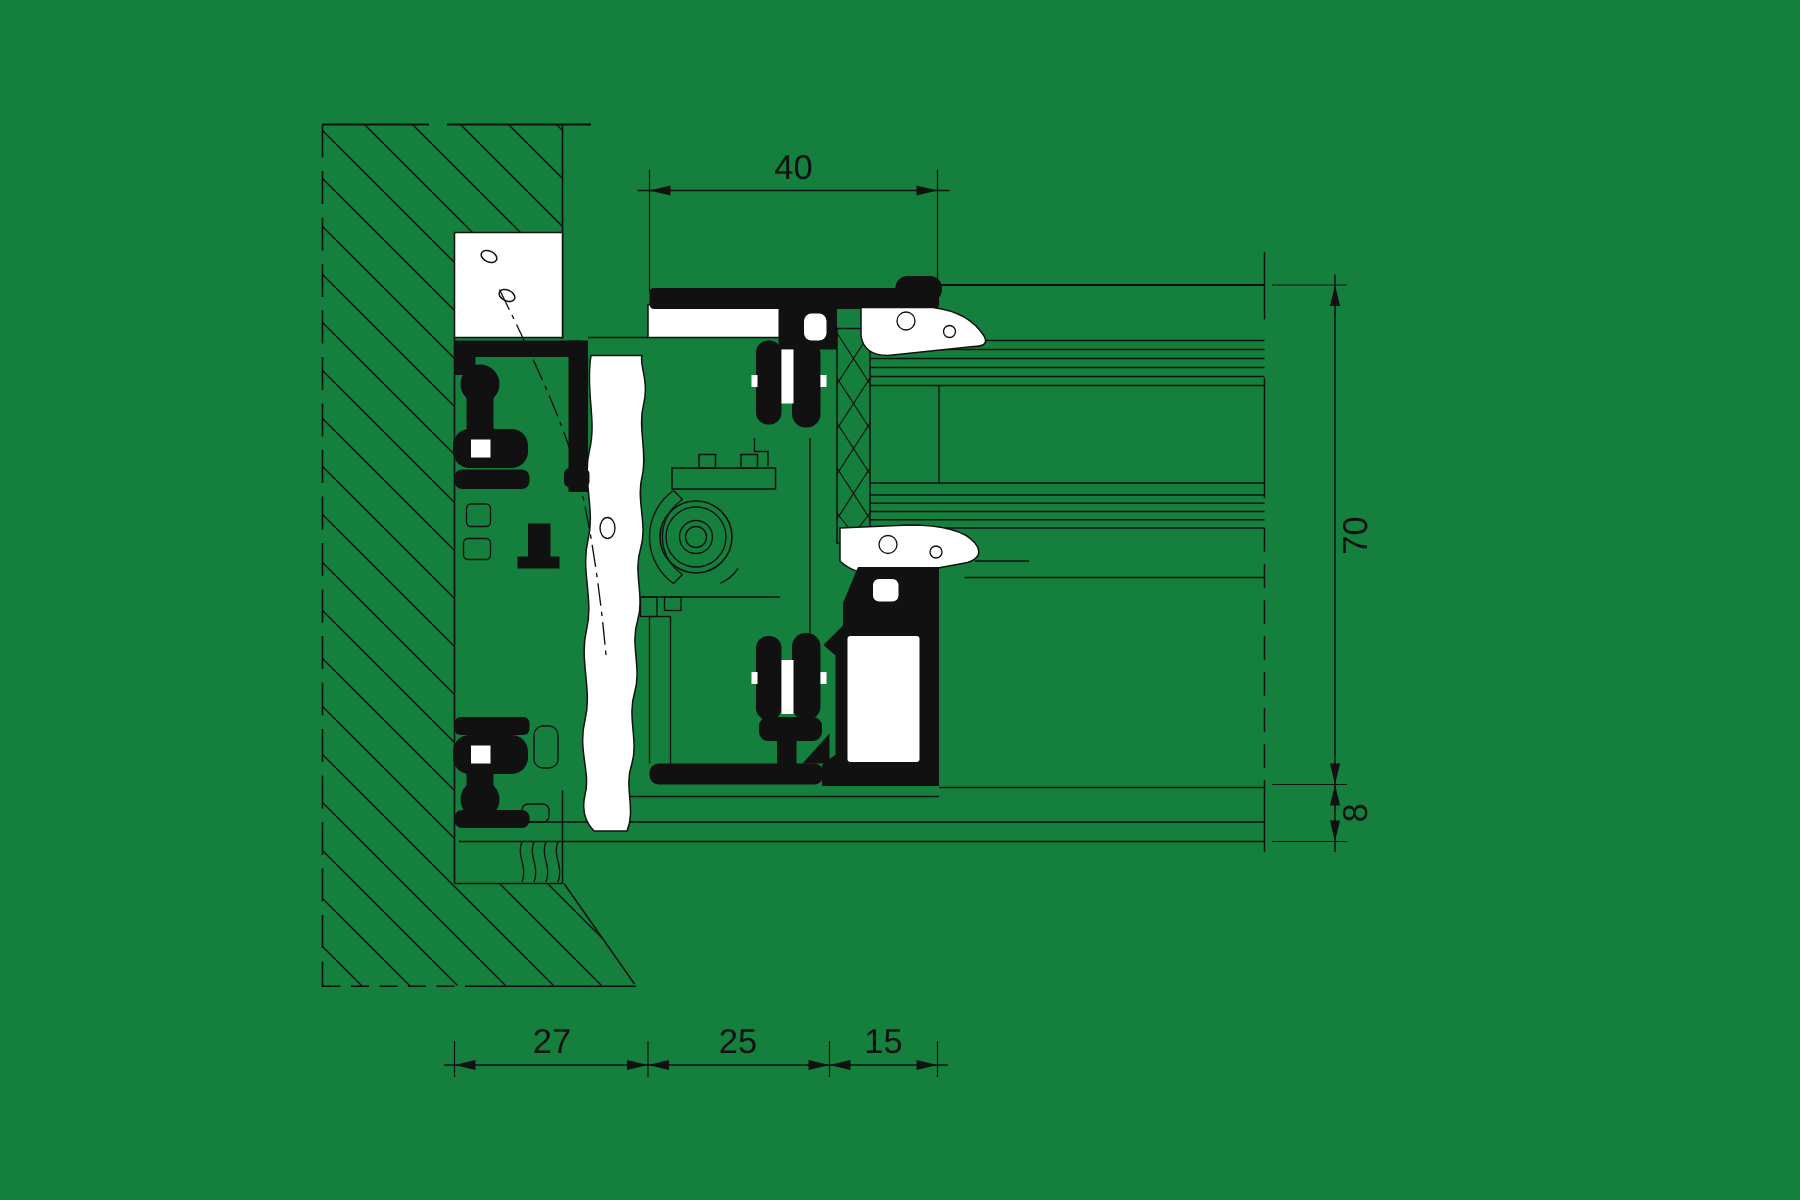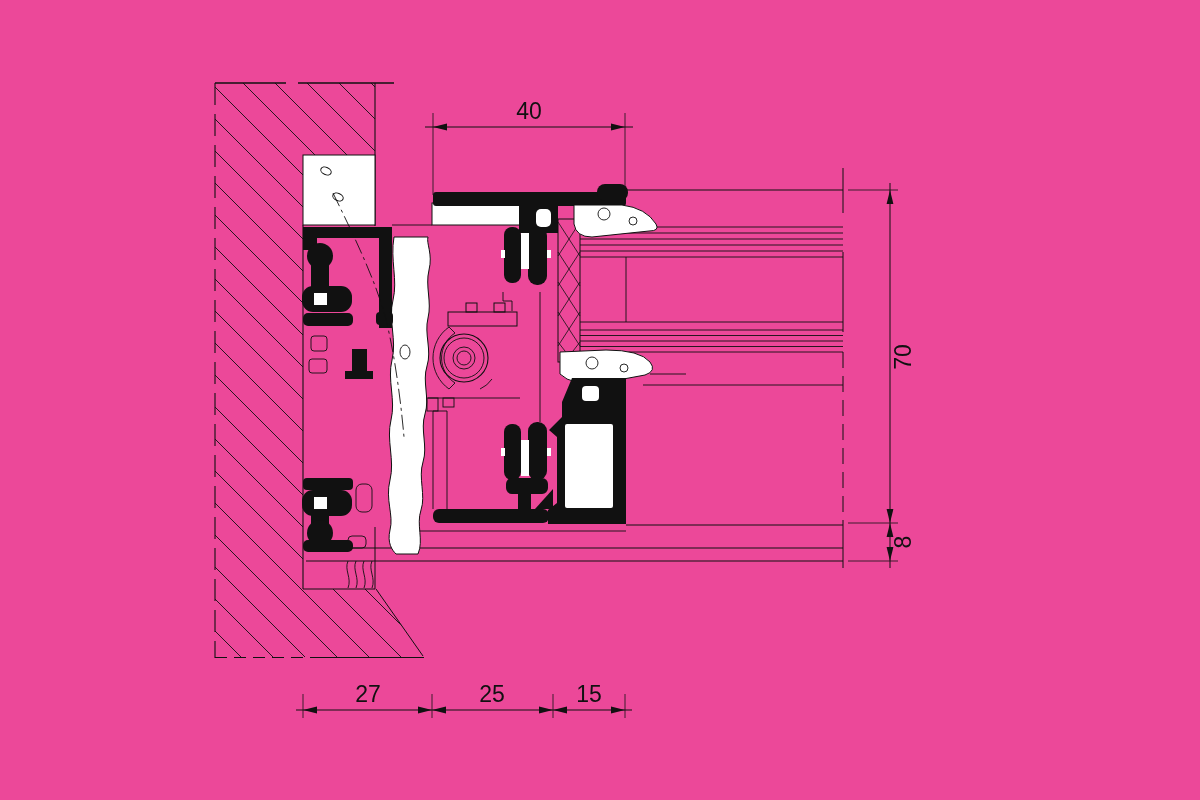--- a/index.html
+++ b/index.html
@@ -1,16 +1,16 @@
 <!DOCTYPE html>
 <html><head>
 <meta charset="utf-8">
 <style>
   html,body{margin:0;padding:0;background:#fff;}
-  .stage{position:relative;width:1200px;height:800px;background:#ec4899;overflow:hidden;
+  .stage{position:relative;width:1200px;height:800px;background:#15803d;overflow:hidden;
          font-family:"Liberation Sans", sans-serif;text-decoration:underline;}
   svg{display:block}
   text.dim{font-family:"Liberation Sans", sans-serif;font-size:23px;fill:#111;}
 </style>
 </head>
 <body>
 
 <div class="stage">
 <svg width="1200" height="800" viewBox="0 0 1200 800">
   <defs>

